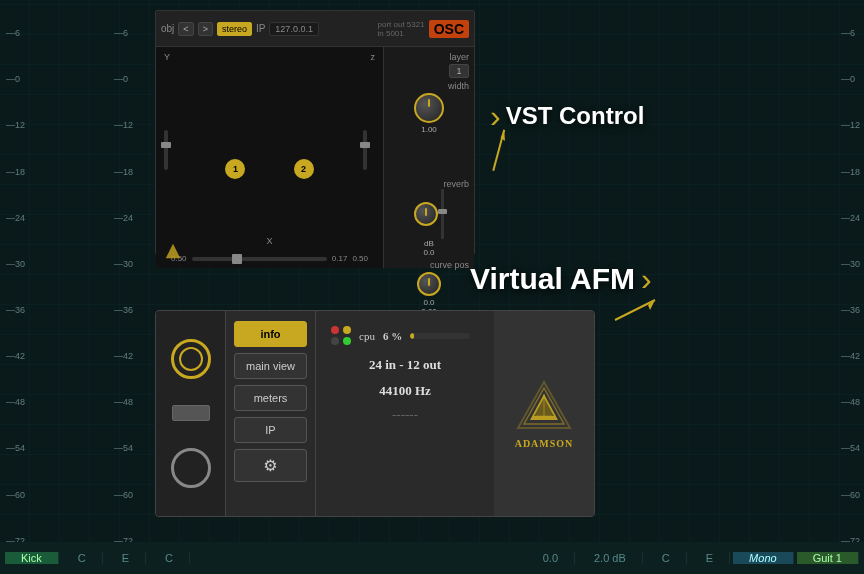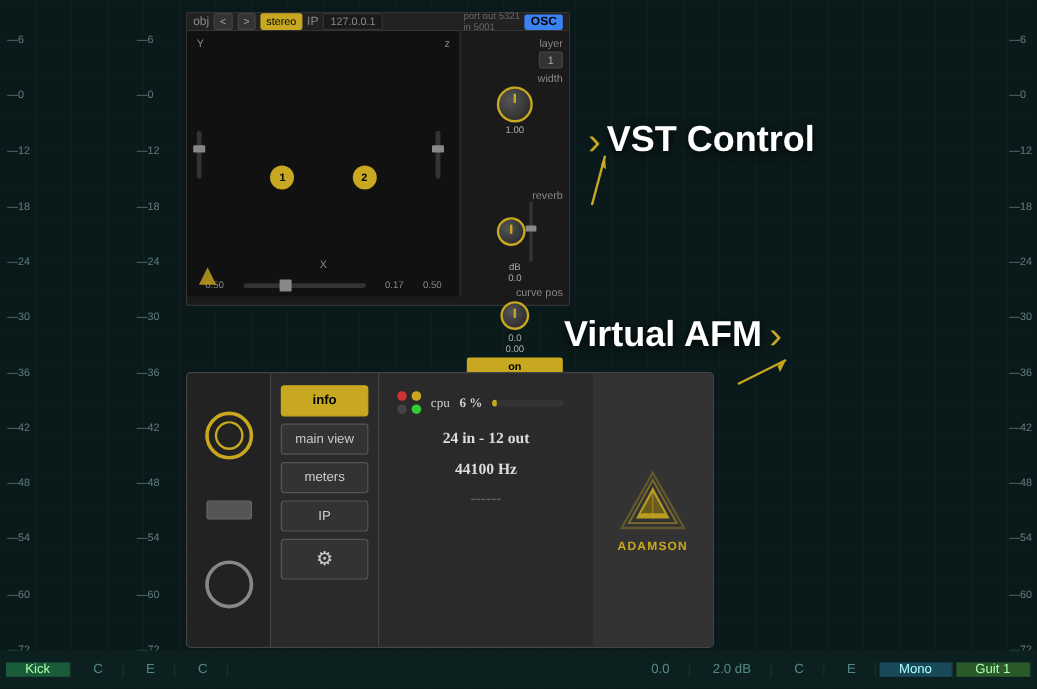--- a/index.html
+++ b/index.html
@@ -51,21 +51,21 @@
       border-radius: 2px;
     }
 
     .vst-toolbar {
       display: flex;
       align-items: center;
       background: #222;
       padding: 3px 5px;
       gap: 4px;
       border-bottom: 1px solid #333;
-      height: 15px;
+      height: 36px;
     }
 
     .toolbar-label {
       color: #888;
       font-size: 10px;
     }
 
     .toolbar-btn {
       background: #333;
       color: #aaa;
@@ -91,23 +91,23 @@
       border-radius: 2px;
     }
 
     .toolbar-port {
       color: #666;
       font-size: 8px;
       margin-left: auto;
     }
 
     .toolbar-osc {
-      background: #3b82f6;
+      background: #c2410c;
       color: #000;
-      font-size: 10px;
+      font-size: 14px;
       padding: 1px 5px;
       border-radius: 2px;
       font-weight: bold;
     }
 
     
     .vst-main {
       display: flex;
       height: calc(100% - 22px);
     }
@@ -238,21 +238,21 @@
       text-align: center;
       margin-top: auto;
     }
 
     
     .afm-panel {
       position: absolute;
       top: 310px;
       left: 155px;
       width: 440px;
-      height: 230px;
+      height: 207px;
       background: #2a2a2a;
       border: 1px solid #444;
       border-radius: 4px;
       z-index: 10;
       display: flex;
       overflow: hidden;
     }
 
     
     .afm-sidebar {
@@ -421,20 +421,21 @@
       text-align: center;
     }
 
     
     .afm-logo {
       width: 100px;
       display: flex;
       align-items: center;
       justify-content: center;
       background: #333;
+      font-family: Liberation Serif, serif;
     }
 
     .adamson-logo {
       display: flex;
       flex-direction: column;
       align-items: center;
       gap: 5px;
     }
 
     .adamson-text {
@@ -472,20 +473,21 @@
       color: #aaffaa;
     }
 
     .bottom-tab.dark-tab {
       color: #558888;
     }
 
     .bottom-tab.mono-tab {
       background: #1a4a5a;
       color: #aaffff;
+      font-style: italic;
     }
 
     .bottom-tab.guit-tab {
       background: #2a5a2a;
       color: #aaffaa;
     }
 
     .vst-vert-small {
       width: 4px;
       height: 40px;
@@ -586,21 +588,21 @@
       </div>
 
       <div style="position:absolute; right:8px; top:20px; bottom:35px; width:12px; display:flex; align-items:center;">
         <div class="vst-vert-small">
           <div class="vst-vert-small-thumb"></div>
         </div>
       </div>
 
       <span class="xy-label-x">X</span>
 
-      <div style="position:absolute; bottom:5px; left:15px; right:15px; display:flex; align-items:center; gap:16px;">
+      <div style="position:absolute; bottom:5px; left:15px; right:15px; display:flex; align-items:center; gap:5px;">
         <span style="color:#888; font-size:8px;">0.50</span>
         <div style="flex:1; height:4px; background:#333; border-radius:2px; position:relative;">
           <div style="position:absolute; width:10px; height:10px; background:#888; border-radius:1px; top:-3px; left:30%;"></div>
         </div>
         <span style="color:#888; font-size:8px;">0.17</span>
         <span style="color:#888; font-size:8px;">0.50</span>
       </div>
 
       <div style="position:absolute; bottom:8px; left:8px; width:18px; height:18px;">
         <svg viewBox="0 0 20 20" width="18" height="18">
@@ -642,21 +644,21 @@
         <div class="value-display">0.00</div>
       </div>
 
       <div class="on-btn">on</div>
     </div>
   </div>
 </div>
 
 <div style="position:absolute; top:100px; left:490px; z-index:5; display:flex; align-items:center; gap:5px;">
   <span style="color:#c8a820; font-size:32px; line-height:1;">›</span>
-  <span style="color:white; font-size:30px; font-weight:bold; text-shadow: 0 2px 8px rgba(0,0,0,0.9);">VST Control</span>
+  <span style="color:white; font-size:24px; font-weight:bold; text-shadow: 0 2px 8px rgba(0,0,0,0.9);">VST Control</span>
 </div>
 
 <div style="position:absolute; top:262px; left:470px; z-index:5; display:flex; align-items:center; gap:6px;text-align:right;">
   <span style="color:white; font-size:30px; font-weight:bold; text-shadow: 0 2px 8px rgba(0,0,0,0.9);">Virtual AFM</span>
   <span style="color:#c8a820; font-size:32px; line-height:1;">›</span>
 </div>
 
 <div style="position:absolute; top:130px; left:480px; z-index:4; color:#c8a820; font-size:18px; transform:rotate(-30deg);">
   <svg width="40" height="40" viewBox="0 0 40 40">
     <line x1="5" y1="35" x2="35" y2="5" stroke="#c8a820" stroke-width="2"></line>

